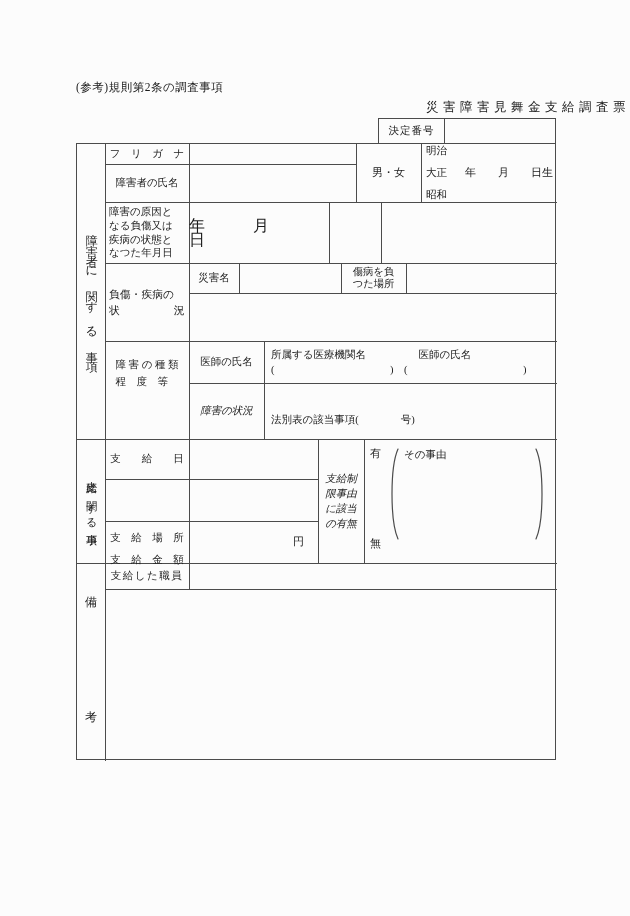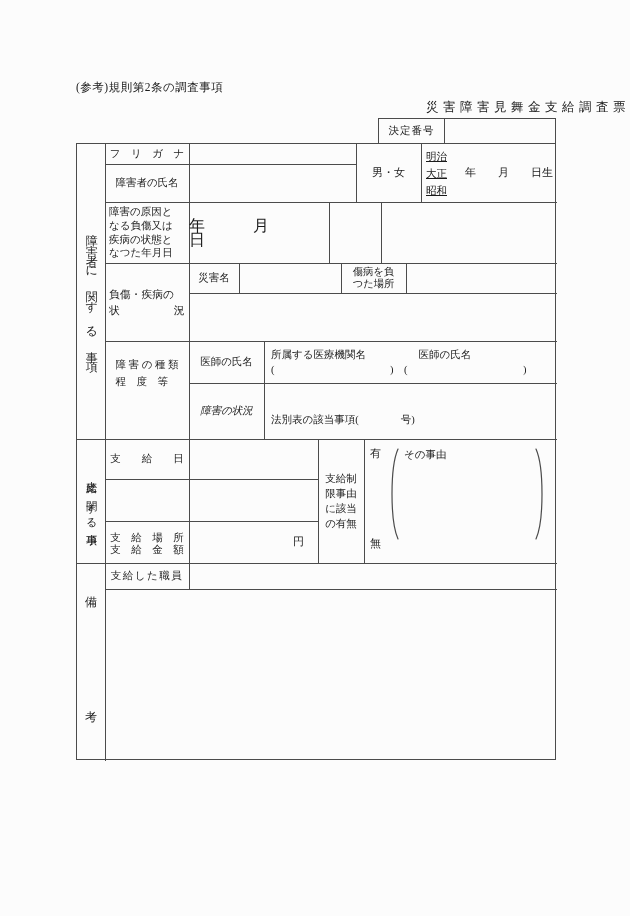--- a/index.html
+++ b/index.html
@@ -77,21 +77,21 @@
 
   <div class="cell" style="left:28px;top:0;width:84px;height:20px;">フ　リ　ガ　ナ</div>
   <div class="cell" style="left:112px;top:0;width:167px;height:20px;"></div>
 
   <div class="cell" style="left:28px;top:20px;width:84px;height:38px;">障害者の氏名</div>
   <div class="cell" style="left:112px;top:20px;width:167px;height:38px;"></div>
 
   <div class="cell" style="left:279px;top:0;width:65px;height:58px;font-size:11px;">男・女</div>
 
   <div class="cell left-al" style="left:344px;top:0;width:136px;height:58px;padding-left:5px;">
-    <span class="pre" style="line-height:17px;text-decoration:underline;">明治
+    <span class="pre" style="line-height:22px;">明治
 大正
 昭和</span>
     <span style="margin-left:18px;font-size:11px;">年　　月　　日生</span>
   </div>
 
   <div class="cell pre left-al" style="left:28px;top:58px;width:84px;height:61px;padding-left:4px;line-height:13.8px;">障害の原因と
 なる負傷又は
 疾病の状態と
 なつた年月日</div>
   <div class="cell" style="left:112px;top:58px;width:140px;height:61px;justify-content:flex-end;padding-right:6px;font-size:16px;">年　　　月　　　日</div>
@@ -115,24 +115,24 @@
   <div class="cell left-al top-al" style="left:187px;top:239px;width:293px;height:56px;padding:6px 0 0 7px;margin-top:24px;">法別表の該当事項(　　　　号)</div>
 
   <div class="cell vside" style="left:0;top:295px;width:28px;height:124px;">
     <span class="vtext s2side">支給に関する事項</span>
   </div>
 
   <div class="cell" style="left:28px;top:295px;width:84px;height:40px;text-align:center;">支　　給　　日</div>
   <div class="cell" style="left:112px;top:295px;width:129px;height:40px;"></div>
   <div class="cell" style="left:28px;top:330px;width:84px;height:42px;margin-top:43px;">支　給　場　所</div>
   <div class="cell" style="left:112px;top:335px;width:129px;height:42px;"></div>
-  <div class="cell" style="left:28px;top:385px;width:84px;height:42px;font-family:Liberation Serif, serif;">支　給　金　額</div>
+  <div class="cell" style="left:28px;top:395px;width:84px;height:42px;font-family:Liberation Serif, serif;">支　給　金　額</div>
   <div class="cell" style="left:112px;top:377px;width:129px;height:42px;justify-content:flex-end;padding-right:14px;font-size:11px;">円</div>
 
-  <div class="cell pre" style="left:241px;top:295px;width:46px;height:124px;line-height:15px;">支給制
+  <div class="cell pre" style="left:241px;top:295px;width:46px;height:124px;line-height:15px;font-style:italic;">支給制
 限事由
 に該当
 の有無</div>
 
   <div class="cell" style="left:287px;top:295px;width:193px;height:124px;justify-content:flex-start;align-items:flex-start;">
     <span class="abs" style="left:6px;top:8px;font-size:11px;">有</span>
     <span class="abs" style="left:6px;top:98px;font-size:11px;">無</span>
     <span class="abs" style="left:24px;top:8px;">
       <svg class="paren-svg" width="12" height="94" viewBox="0 0 12 94">
         <path d="M10,2 C2,20 2,74 10,92" fill="none" stroke="#4b4b4b" stroke-width="1.2" stroke-linecap="round"></path>

